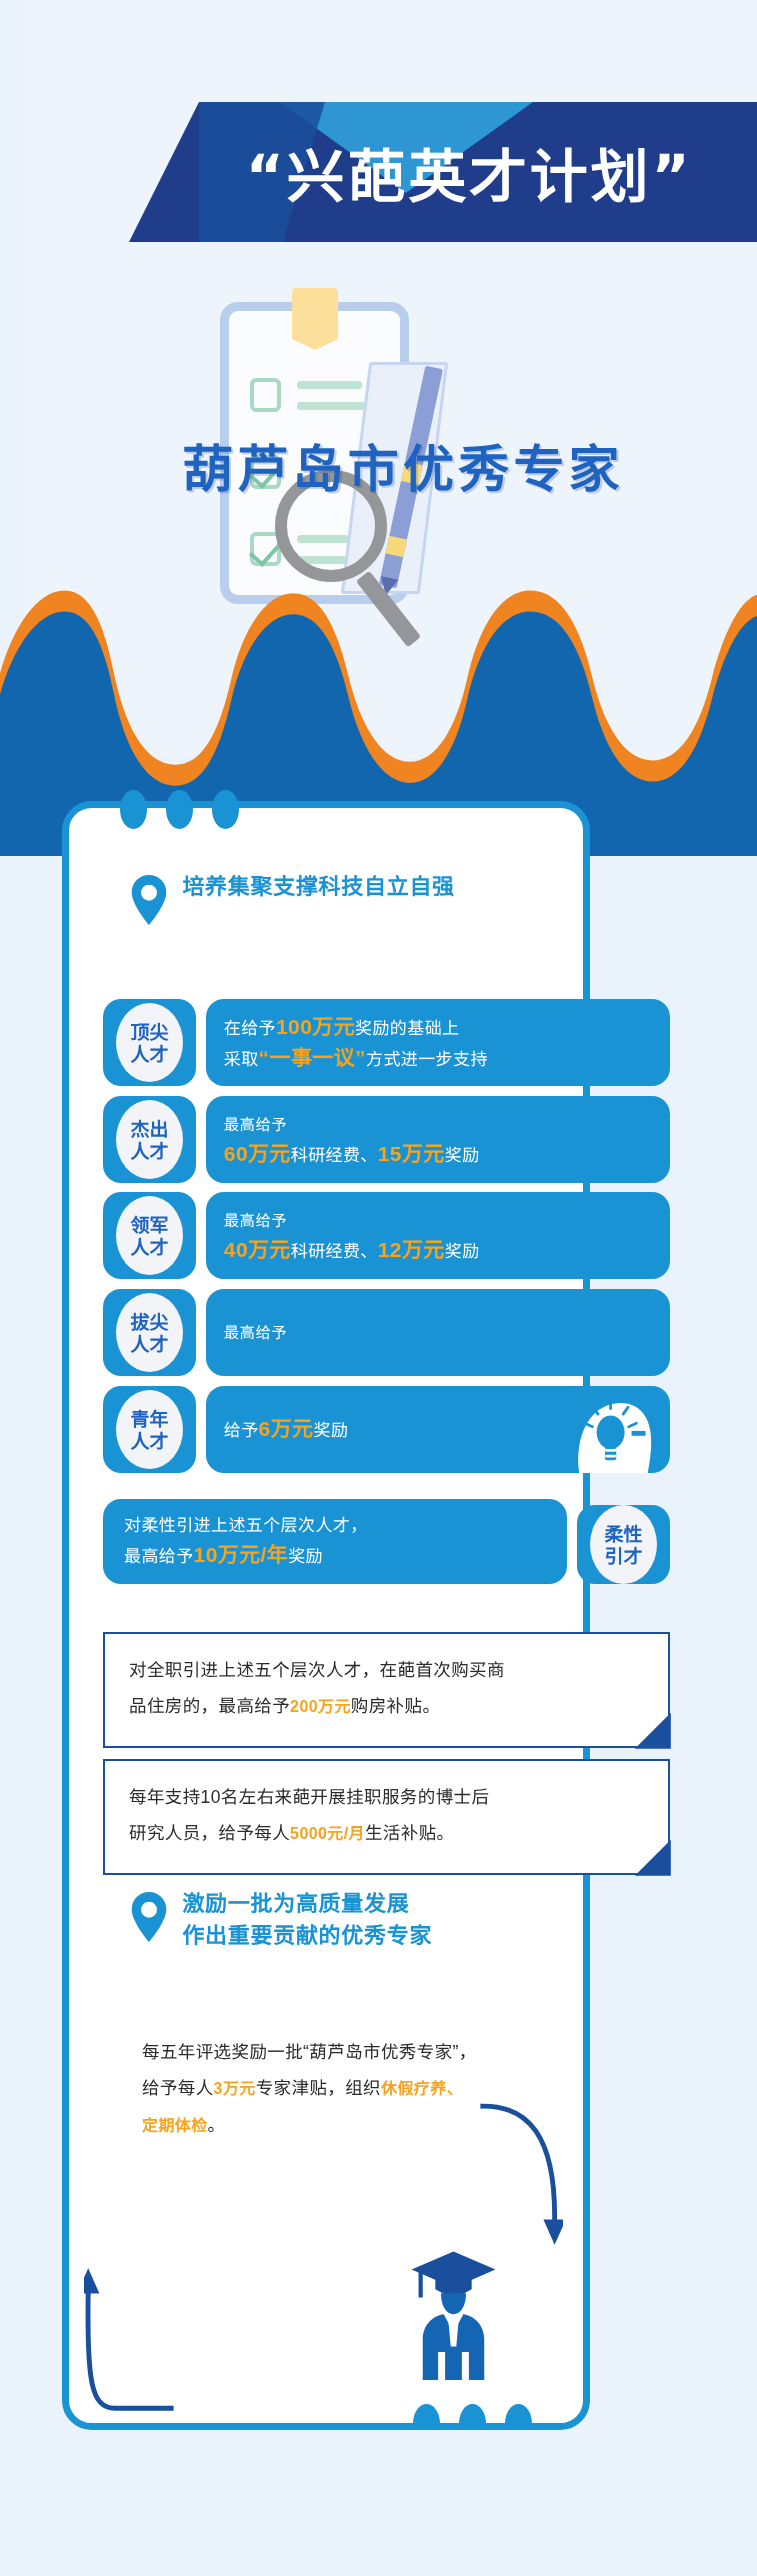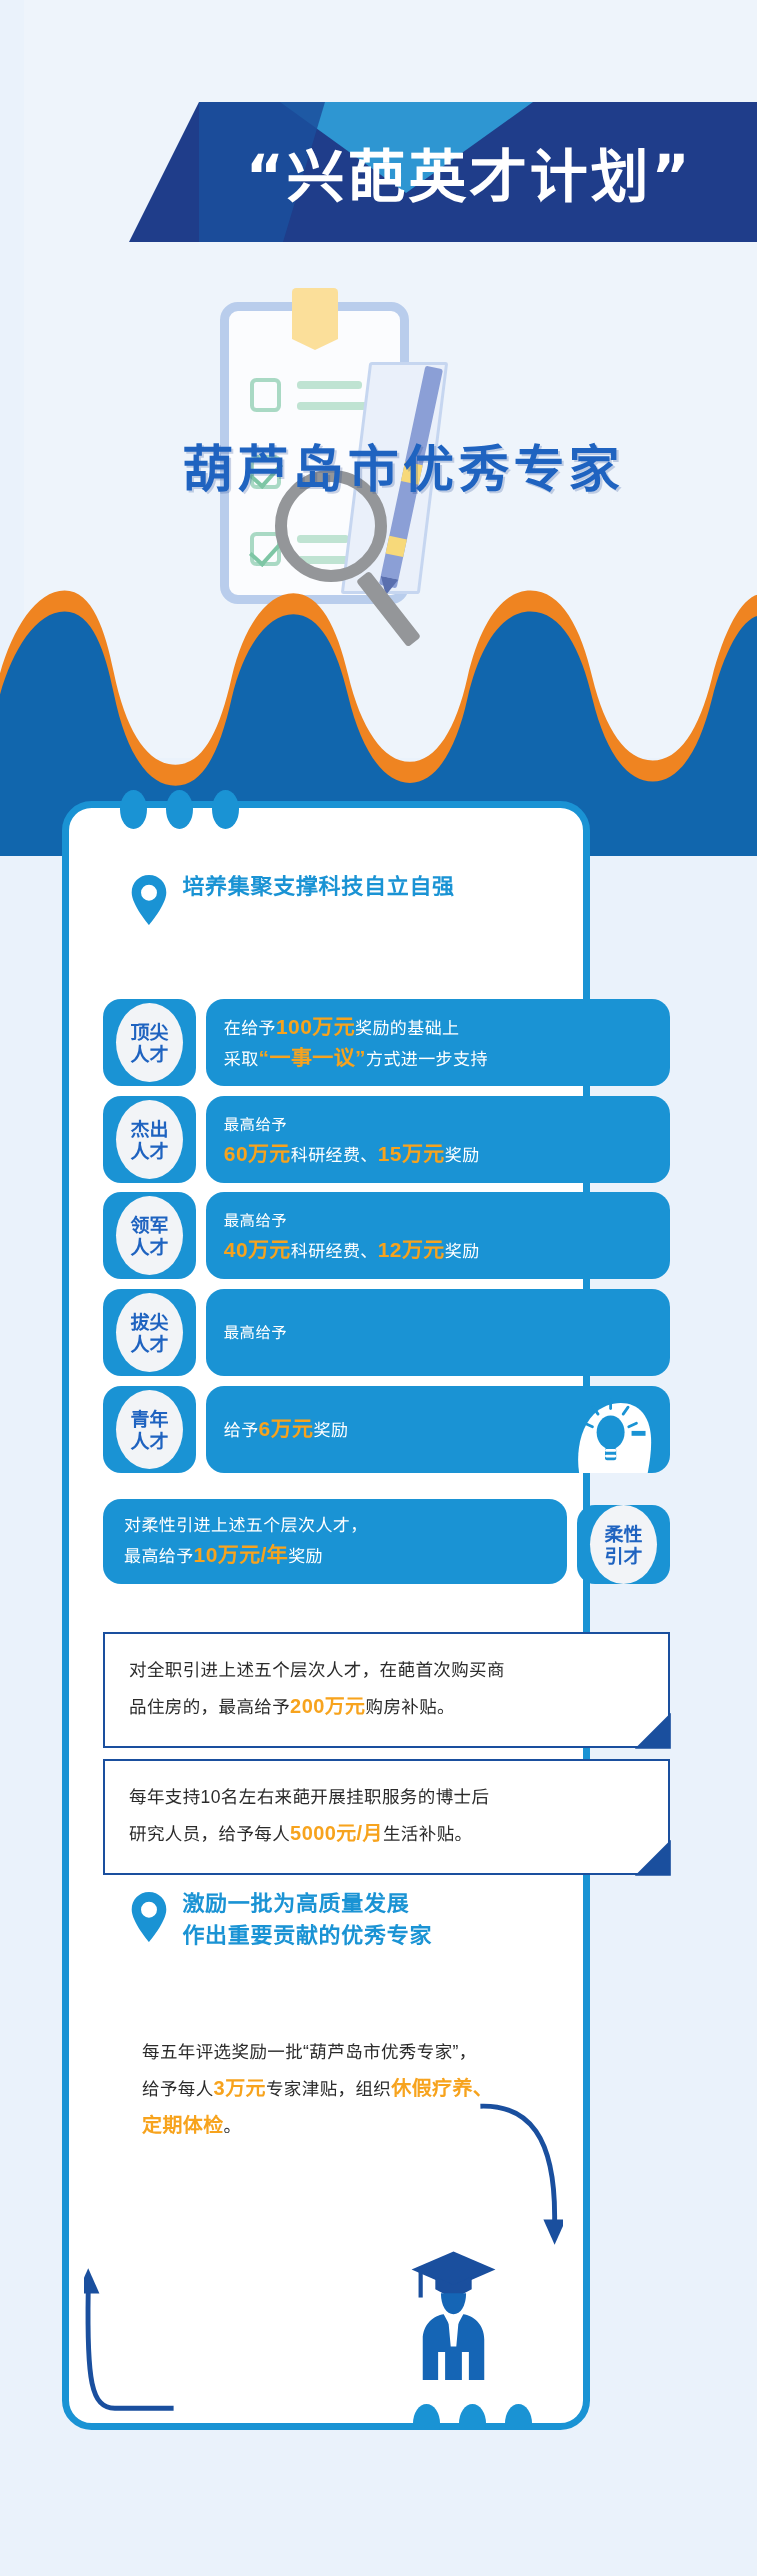--- a/index.html
+++ b/index.html
@@ -149,21 +149,21 @@
     position:relative; border:2.8px solid #1a4f9e; background:#ffffff;
     padding:18px 24px 21px 24px;
     margin-top:24px;
   }
   .note:after {
     content:""; position:absolute; right:-2.8px; bottom:-2.8px;
     width:36px; height:36px; background:#1a4f9e;
     clip-path:polygon(100% 0,100% 100%,0 100%);
   }
   .note-line { color:#2b2b2b; font-size:17.5px; line-height:36px; letter-spacing:0.4px; }
-  .note-line .hl { font-size:20px; }
+  .note-line .hl { font-size:16px; }
 
   
   #brain-icon { position:absolute; right:12.6px; bottom:-4.2px; width:83px; height:88px; }
 
   
   #grad { position:absolute; right:83px; bottom:43px; width:93px; height:130px; }
 
   
   #arrow-right { position:absolute; right:19.6px; top:1288px; width:84px; height:166px; }
   #arrow-left  { position:absolute; left:15.4px;  top:1442px; width:91px; height:168px; }

